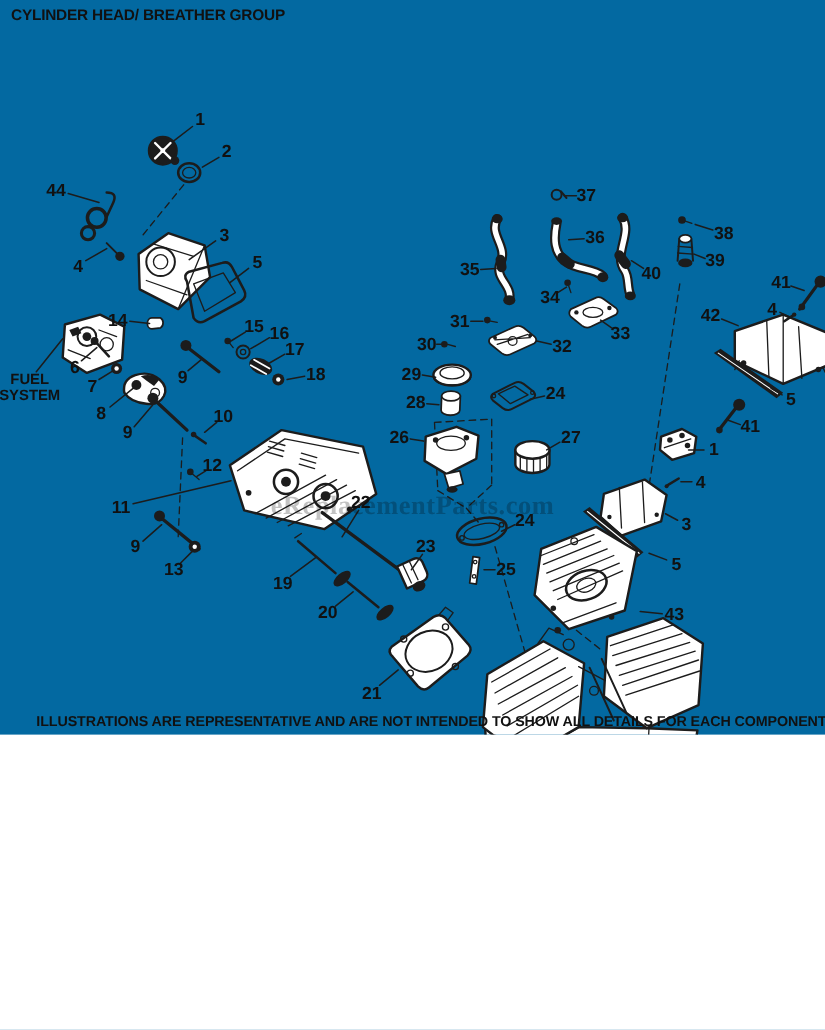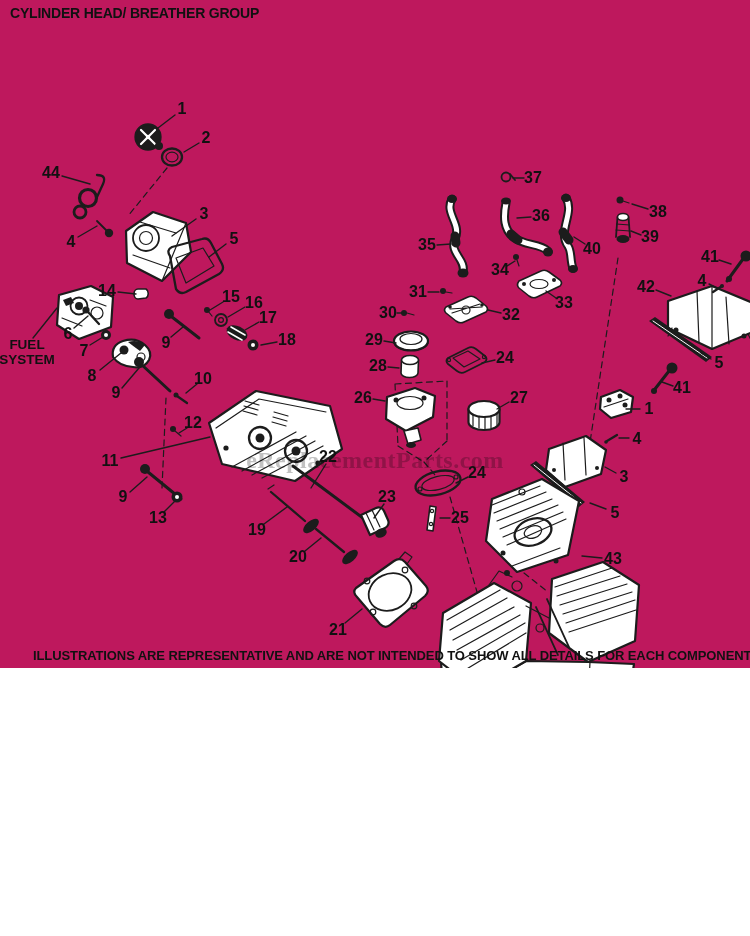--- a/index.html
+++ b/index.html
@@ -1,17 +1,17 @@
 <!DOCTYPE html>
 <html style="--ink: #1c1c1c;"><head>
 <meta charset="utf-8">
 <style>
   :root{ --ink:#1c1c1c; }
   html,body{margin:0;padding:0;background:#fff;}
-  #page{position:relative;width:750px;height:668px;background:#be185d;overflow:hidden;
+  #page{position:relative;width:750px;height:668px;background:#0369a1;overflow:hidden;
         font-family:"Liberation Sans",sans-serif;}
   #header{position:absolute;top:5px;left:10px;font-weight:bold;font-size:14px;
           line-height:16.5px;color:#111;letter-spacing:-0.2px;}
   #footer{position:absolute;left:0;right:0;bottom:5px;text-align:center;font-weight:bold;
           font-size:13px;color:#111;letter-spacing:-0.1px;white-space:nowrap;padding-left:33px;}
   #watermark{position:absolute;top:447px;left:0;right:0;text-align:center;
           font-family:"Liberation Serif",serif;font-weight:bold;font-size:24px;
           letter-spacing:0.5px;mix-blend-mode:multiply;pointer-events:none;z-index:5;}
   svg#diagram{position:absolute;top:0;left:0;}
   .ln{fill:none;stroke:var(--ink);stroke-width:1.8;}

